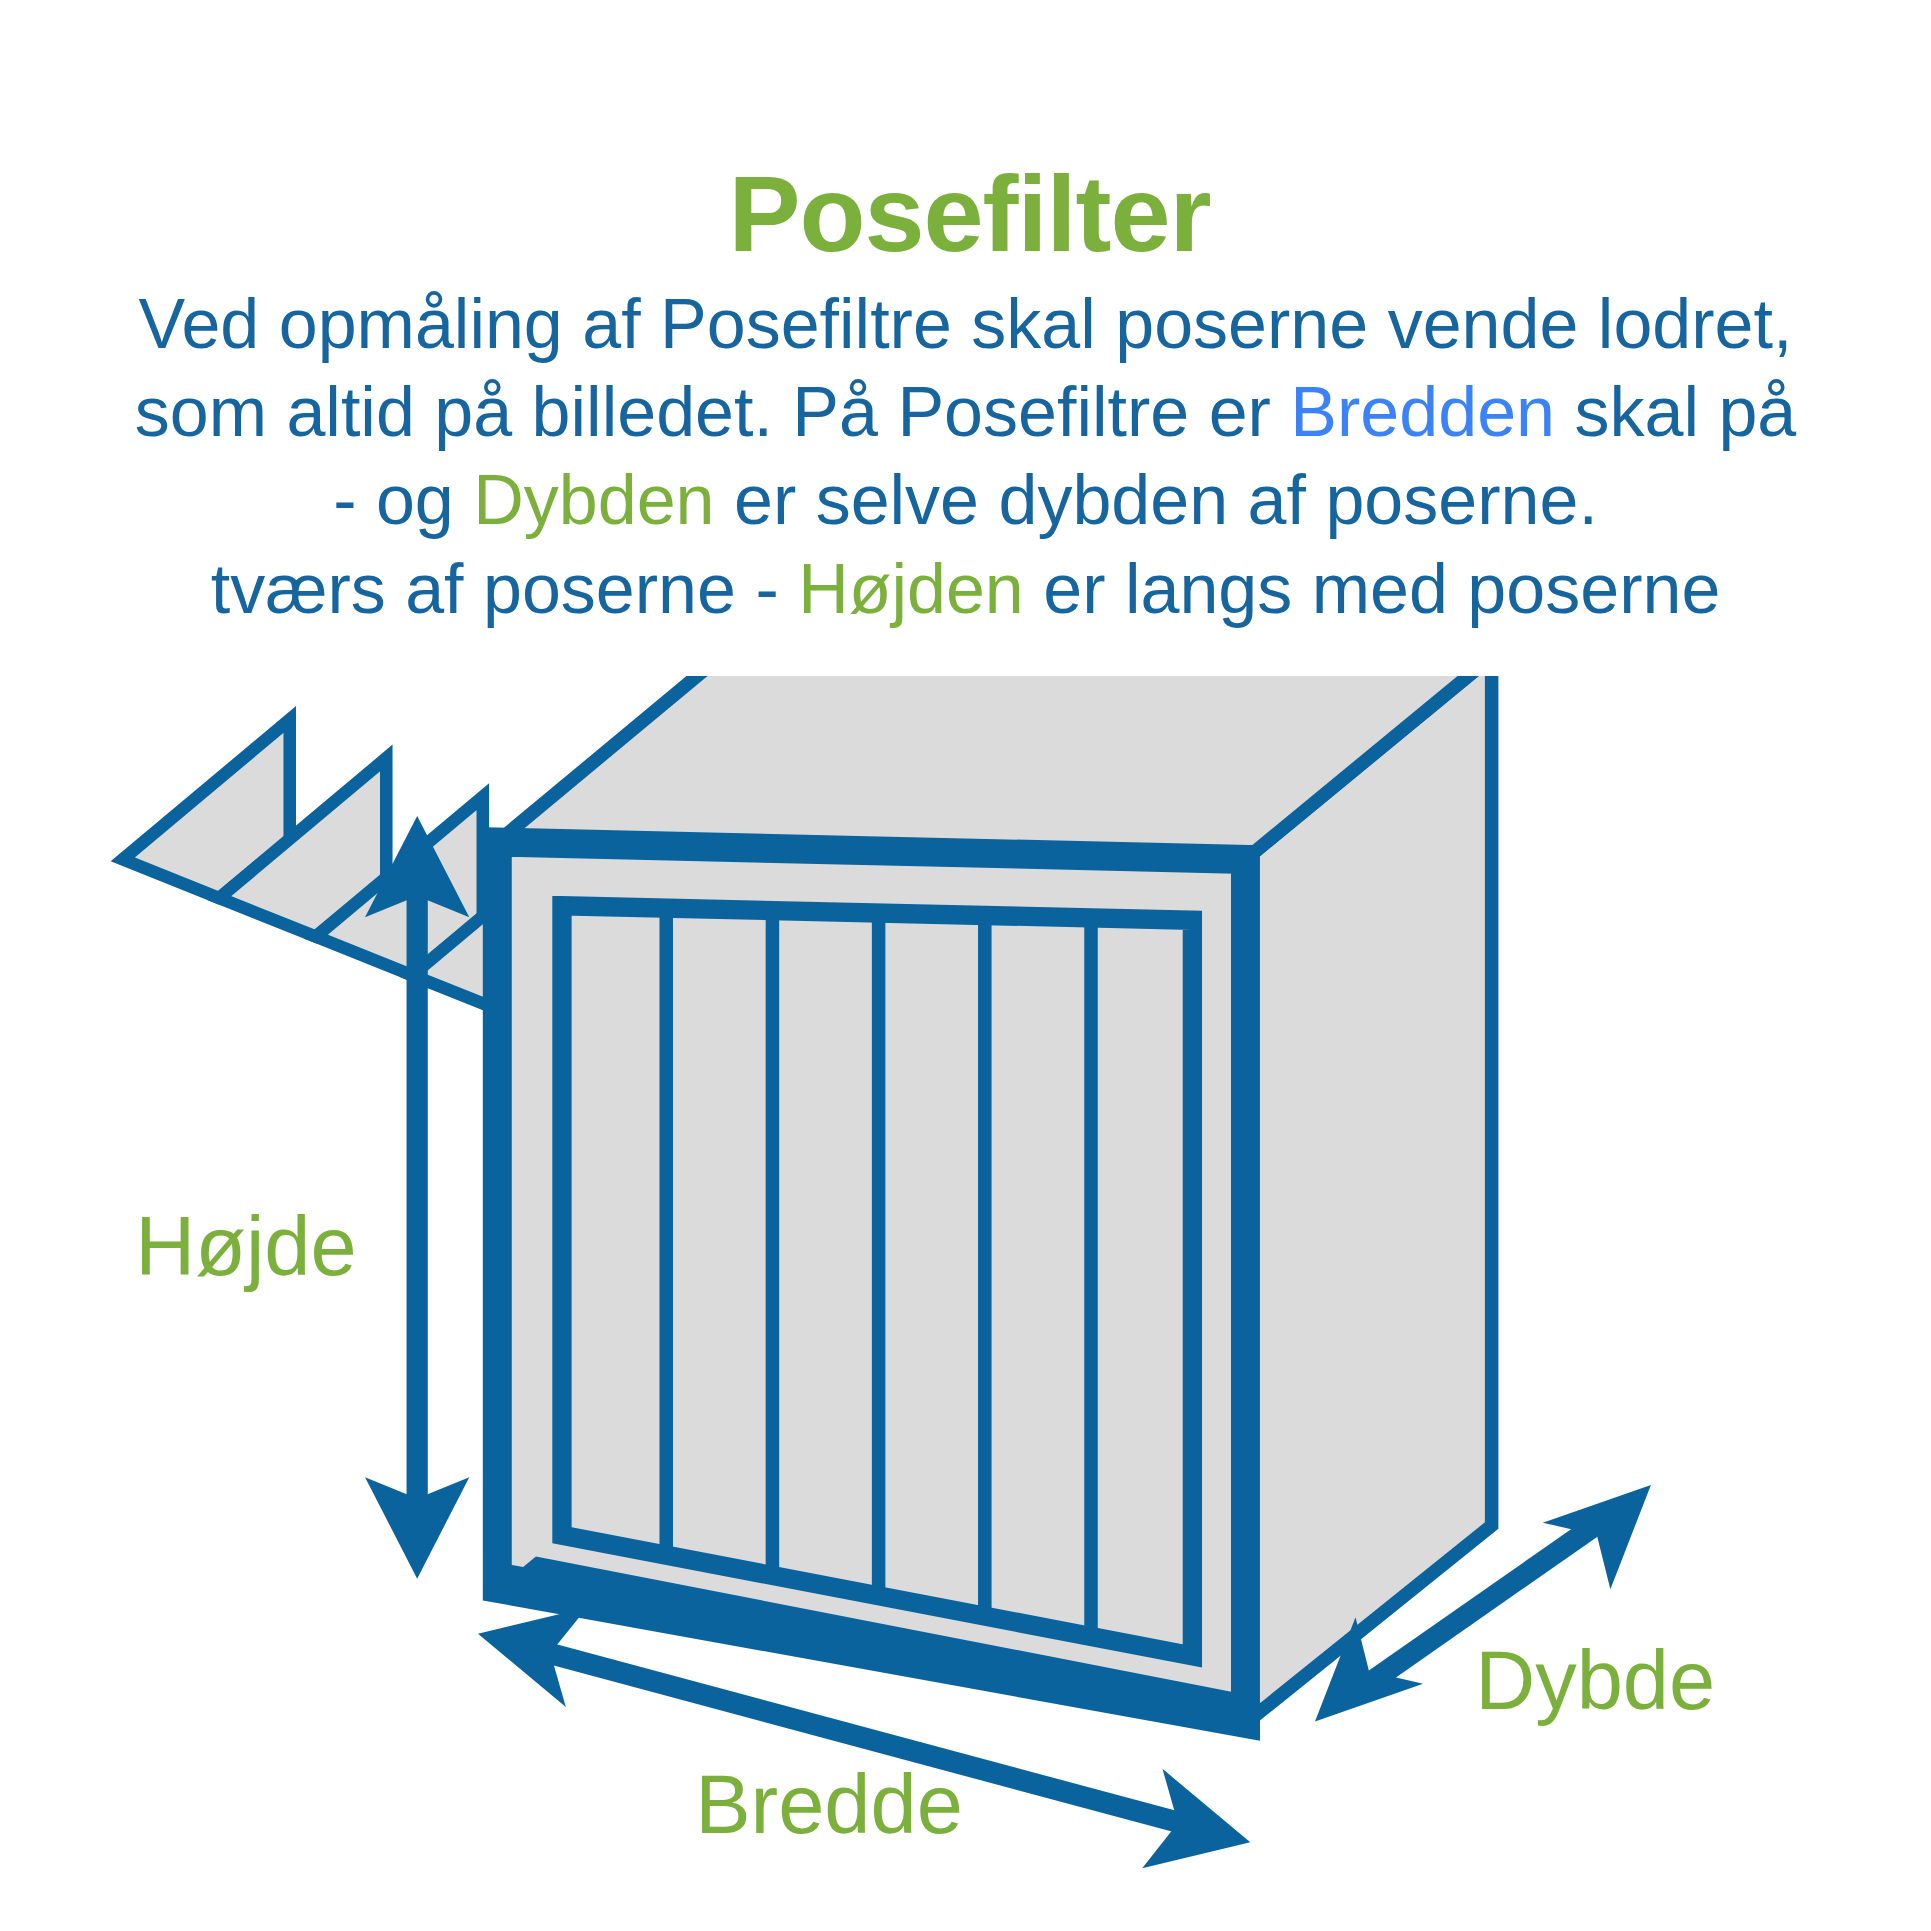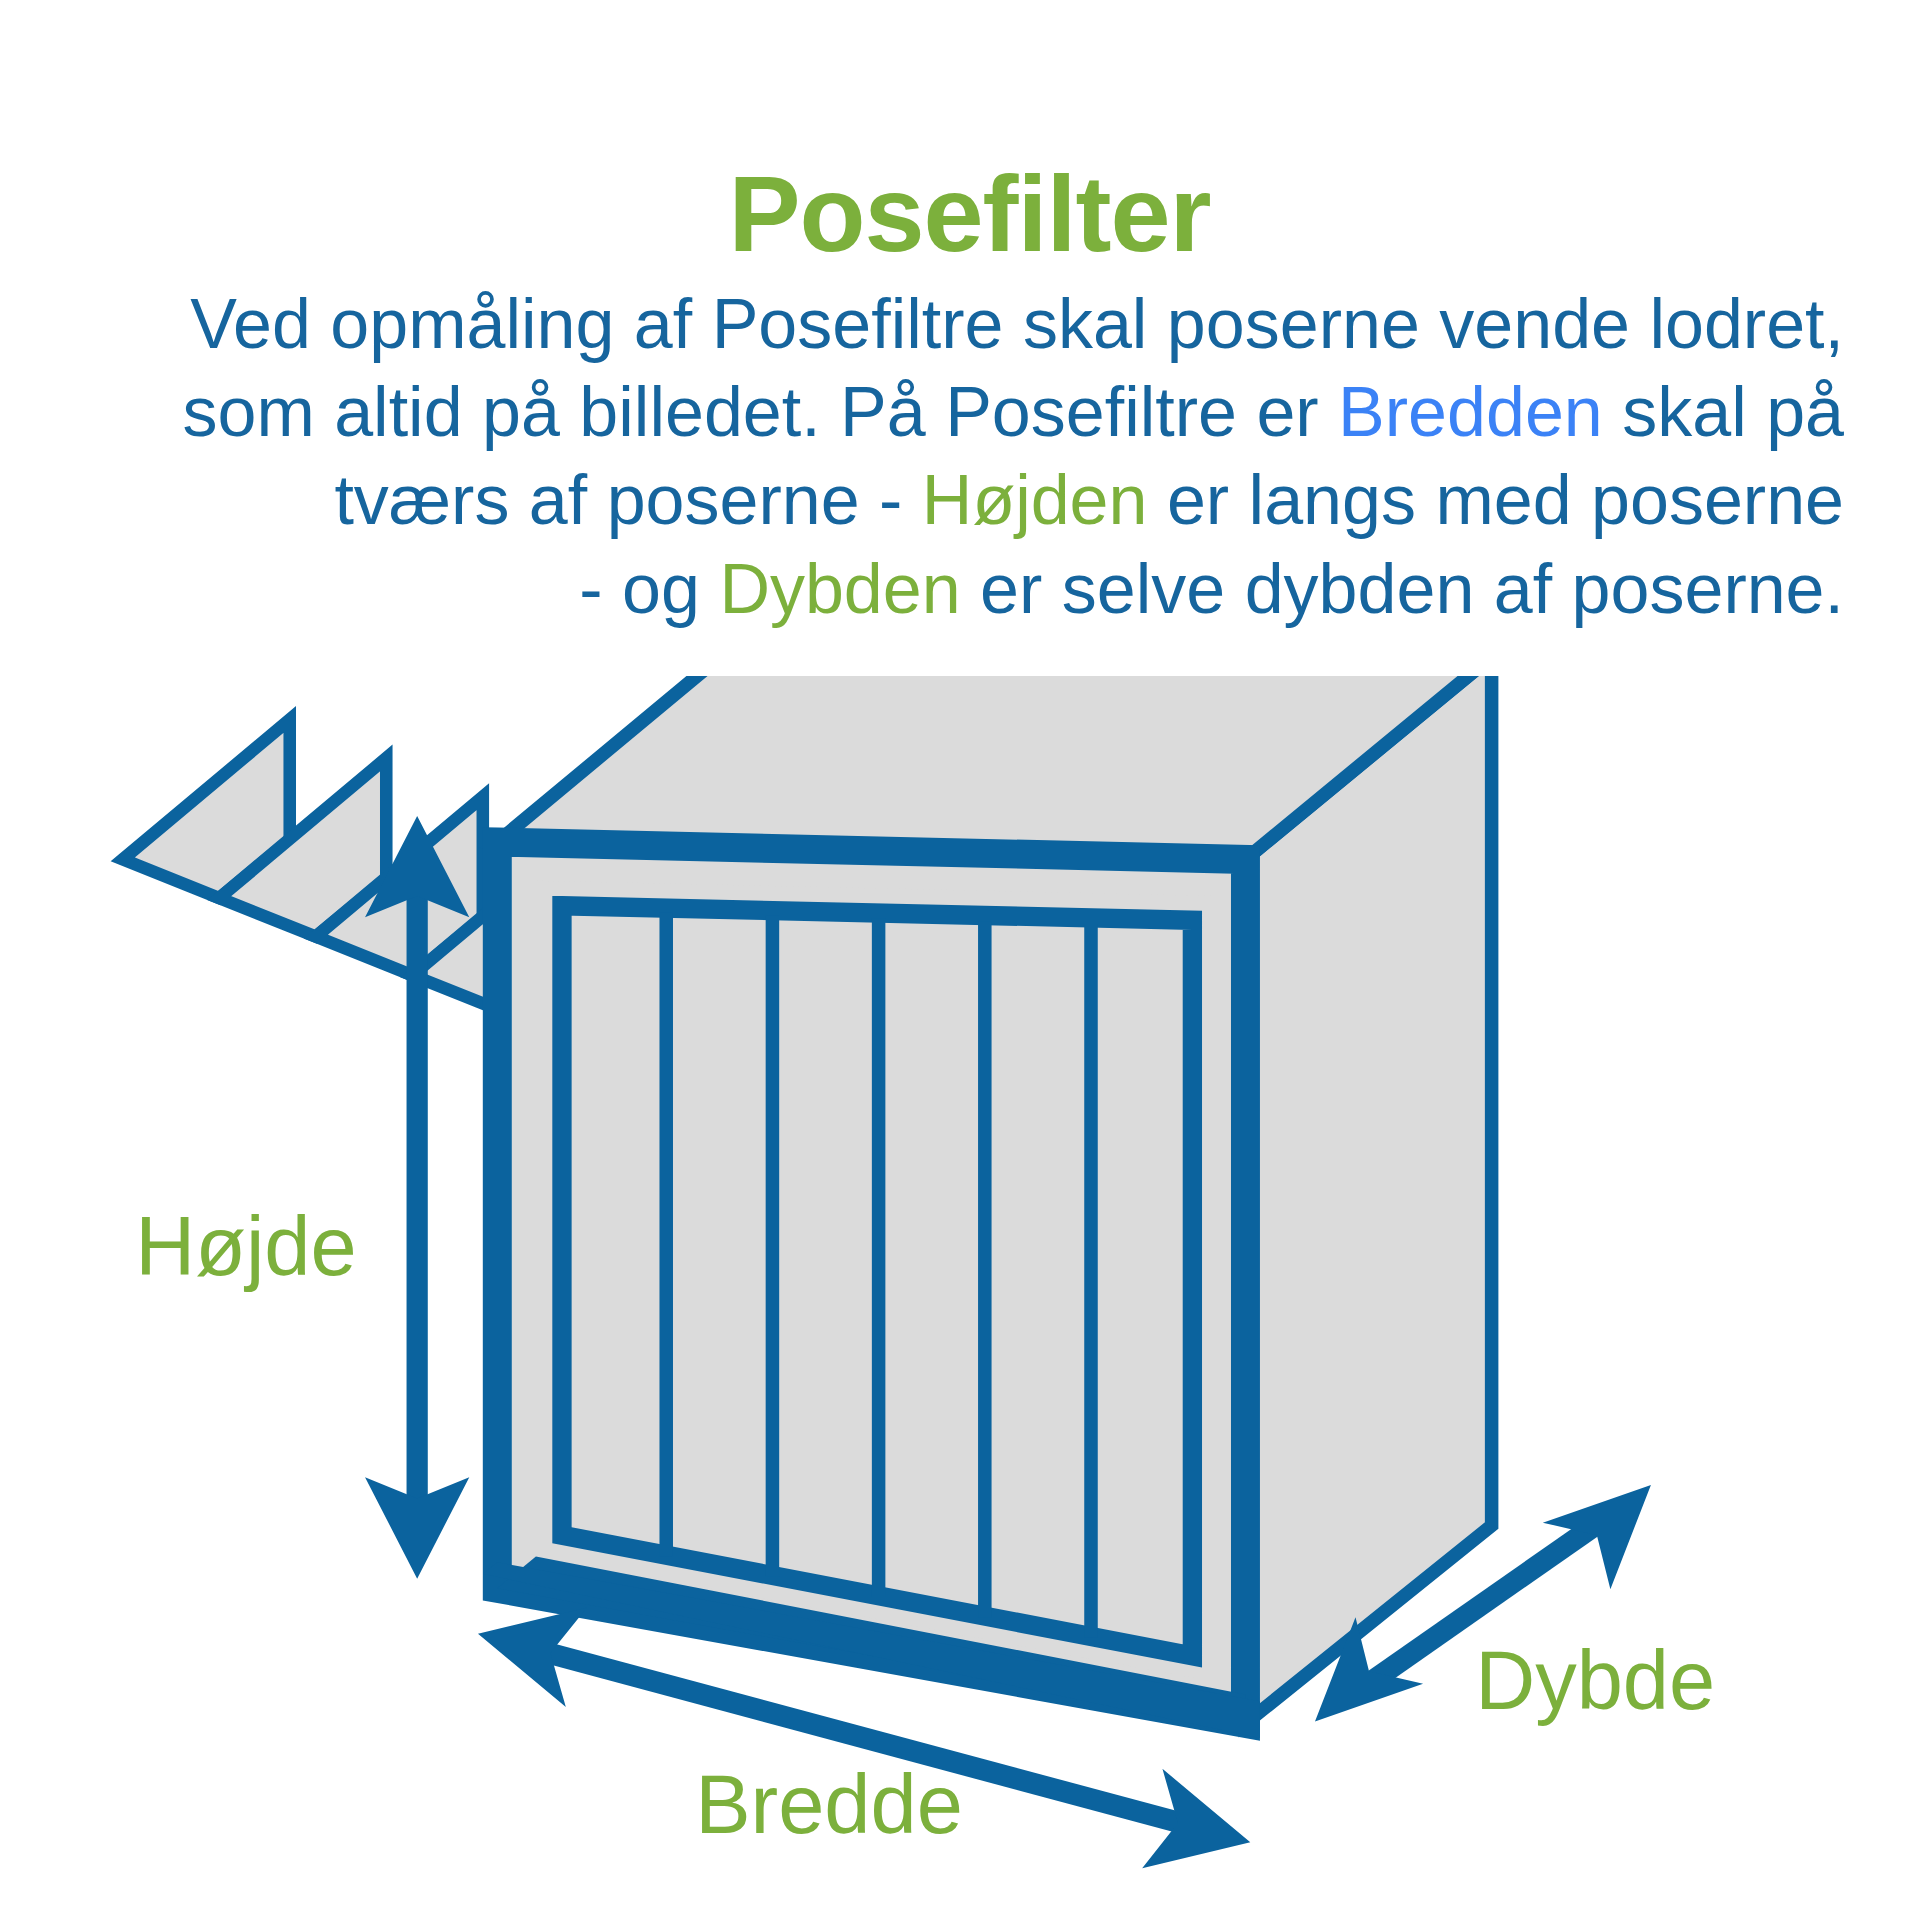--- a/index.html
+++ b/index.html
@@ -45,32 +45,32 @@
     font-size:86px;
   }
 </style>
 </head>
 <body style="background: rgb(255, 255, 255);">
 
 <div id="page">
 
   <h1 class="title" style="color: rgb(124, 176, 60);">Posefilter</h1>
 
-  <div class="intro" style="color: rgb(22, 101, 158); text-align: right;">
+  <div class="intro" style="color: rgb(22, 101, 158);">
     <div>
       <span>Ved opmåling af Posefiltre skal poserne vende lodret,</span>
     </div>
     <div>
       <span>som altid på billedet. På Posefiltre er </span><span class="em-green" style="color: #3b82f6;">Bredden</span><span> skal på</span>
     </div>
     <div>
-      <span>tværs af poserne - </span><span class="em-green" style="color: rgb(124, 176, 60);">Højden</span><span> er langs med poserne</span>
+      <span>- og </span><span class="em-green" style="color: rgb(124, 176, 60);">Dybden</span><span> er selve dybden af poserne.</span>
     </div>
     <div>
-      <span>- og </span><span class="em-green" style="color: rgb(124, 176, 60);">Dybden</span><span> er selve dybden af poserne.</span>
+      <span>tværs af poserne - </span><span class="em-green" style="color: rgb(124, 176, 60);">Højden</span><span> er langs med poserne</span>
     </div>
   </div>
 
   <div class="diagram-wrap">
     <svg width="1931" height="1255" viewBox="0 0 2000 1300" xmlns="http://www.w3.org/2000/svg">
 
       <g>
 
         <polygon points="127,190 300,45 300,170 227,230" fill="#DBDBDB" stroke="#0B639E" stroke-width="13" stroke-linejoin="miter"></polygon>
 

